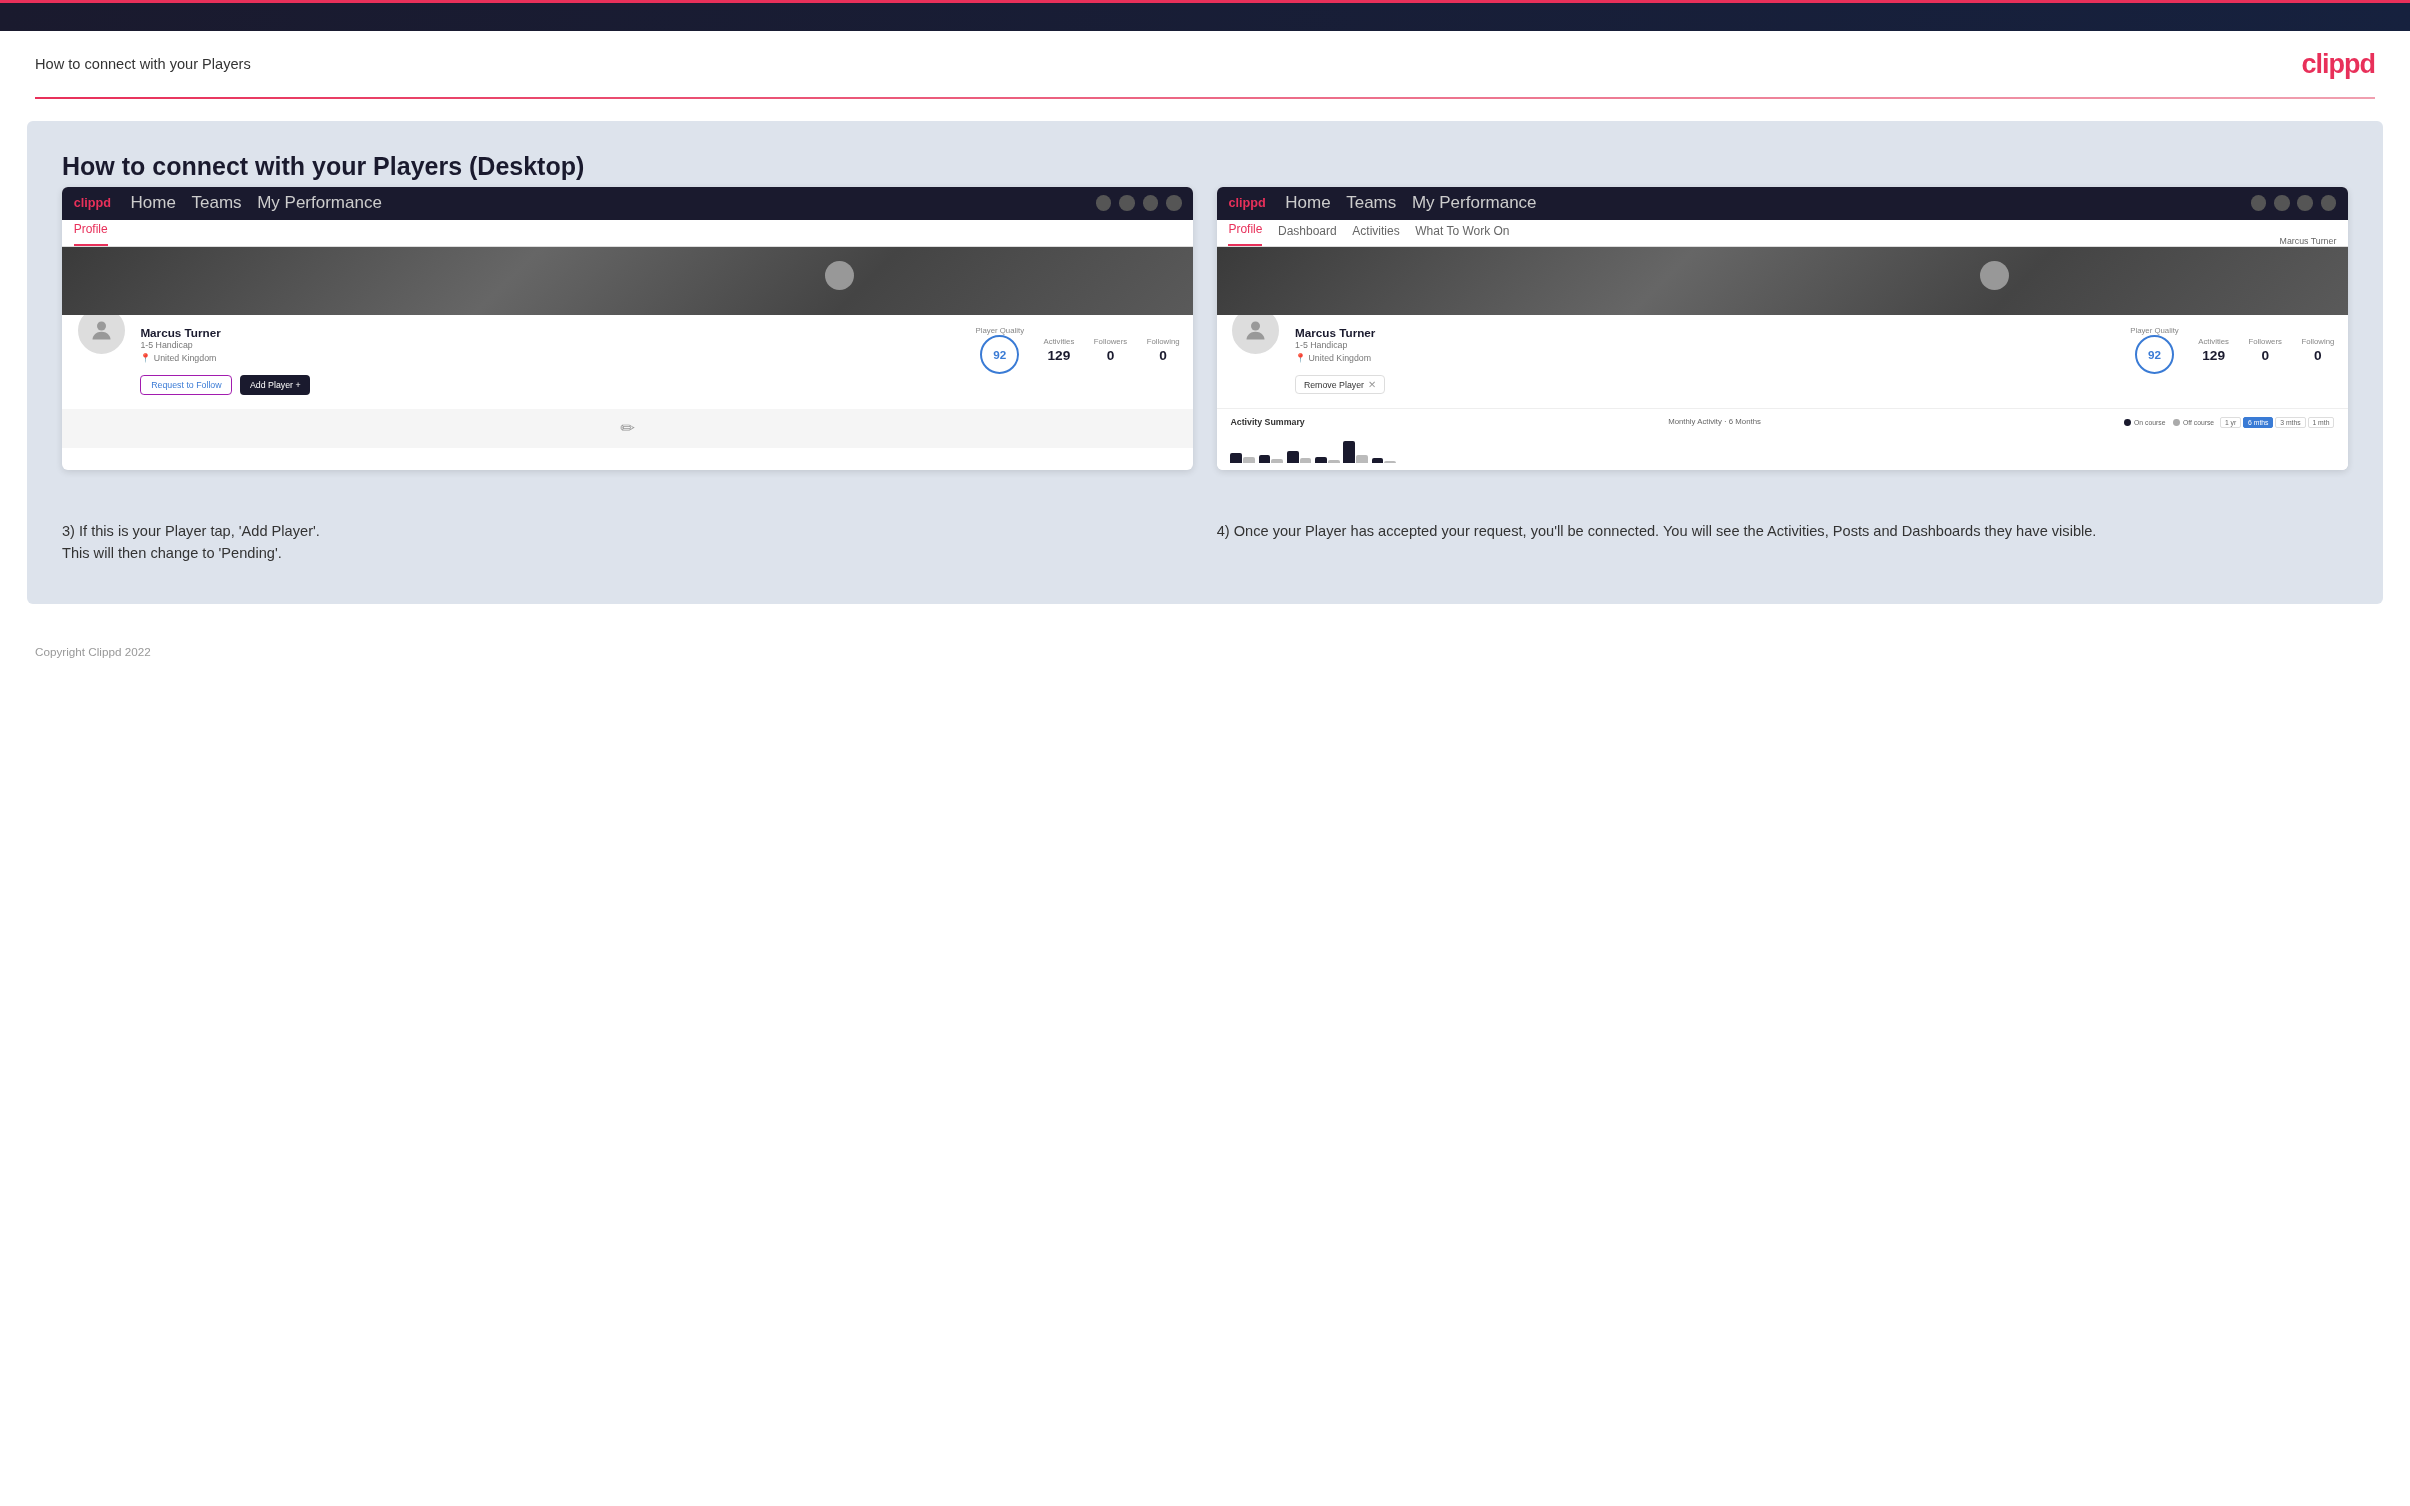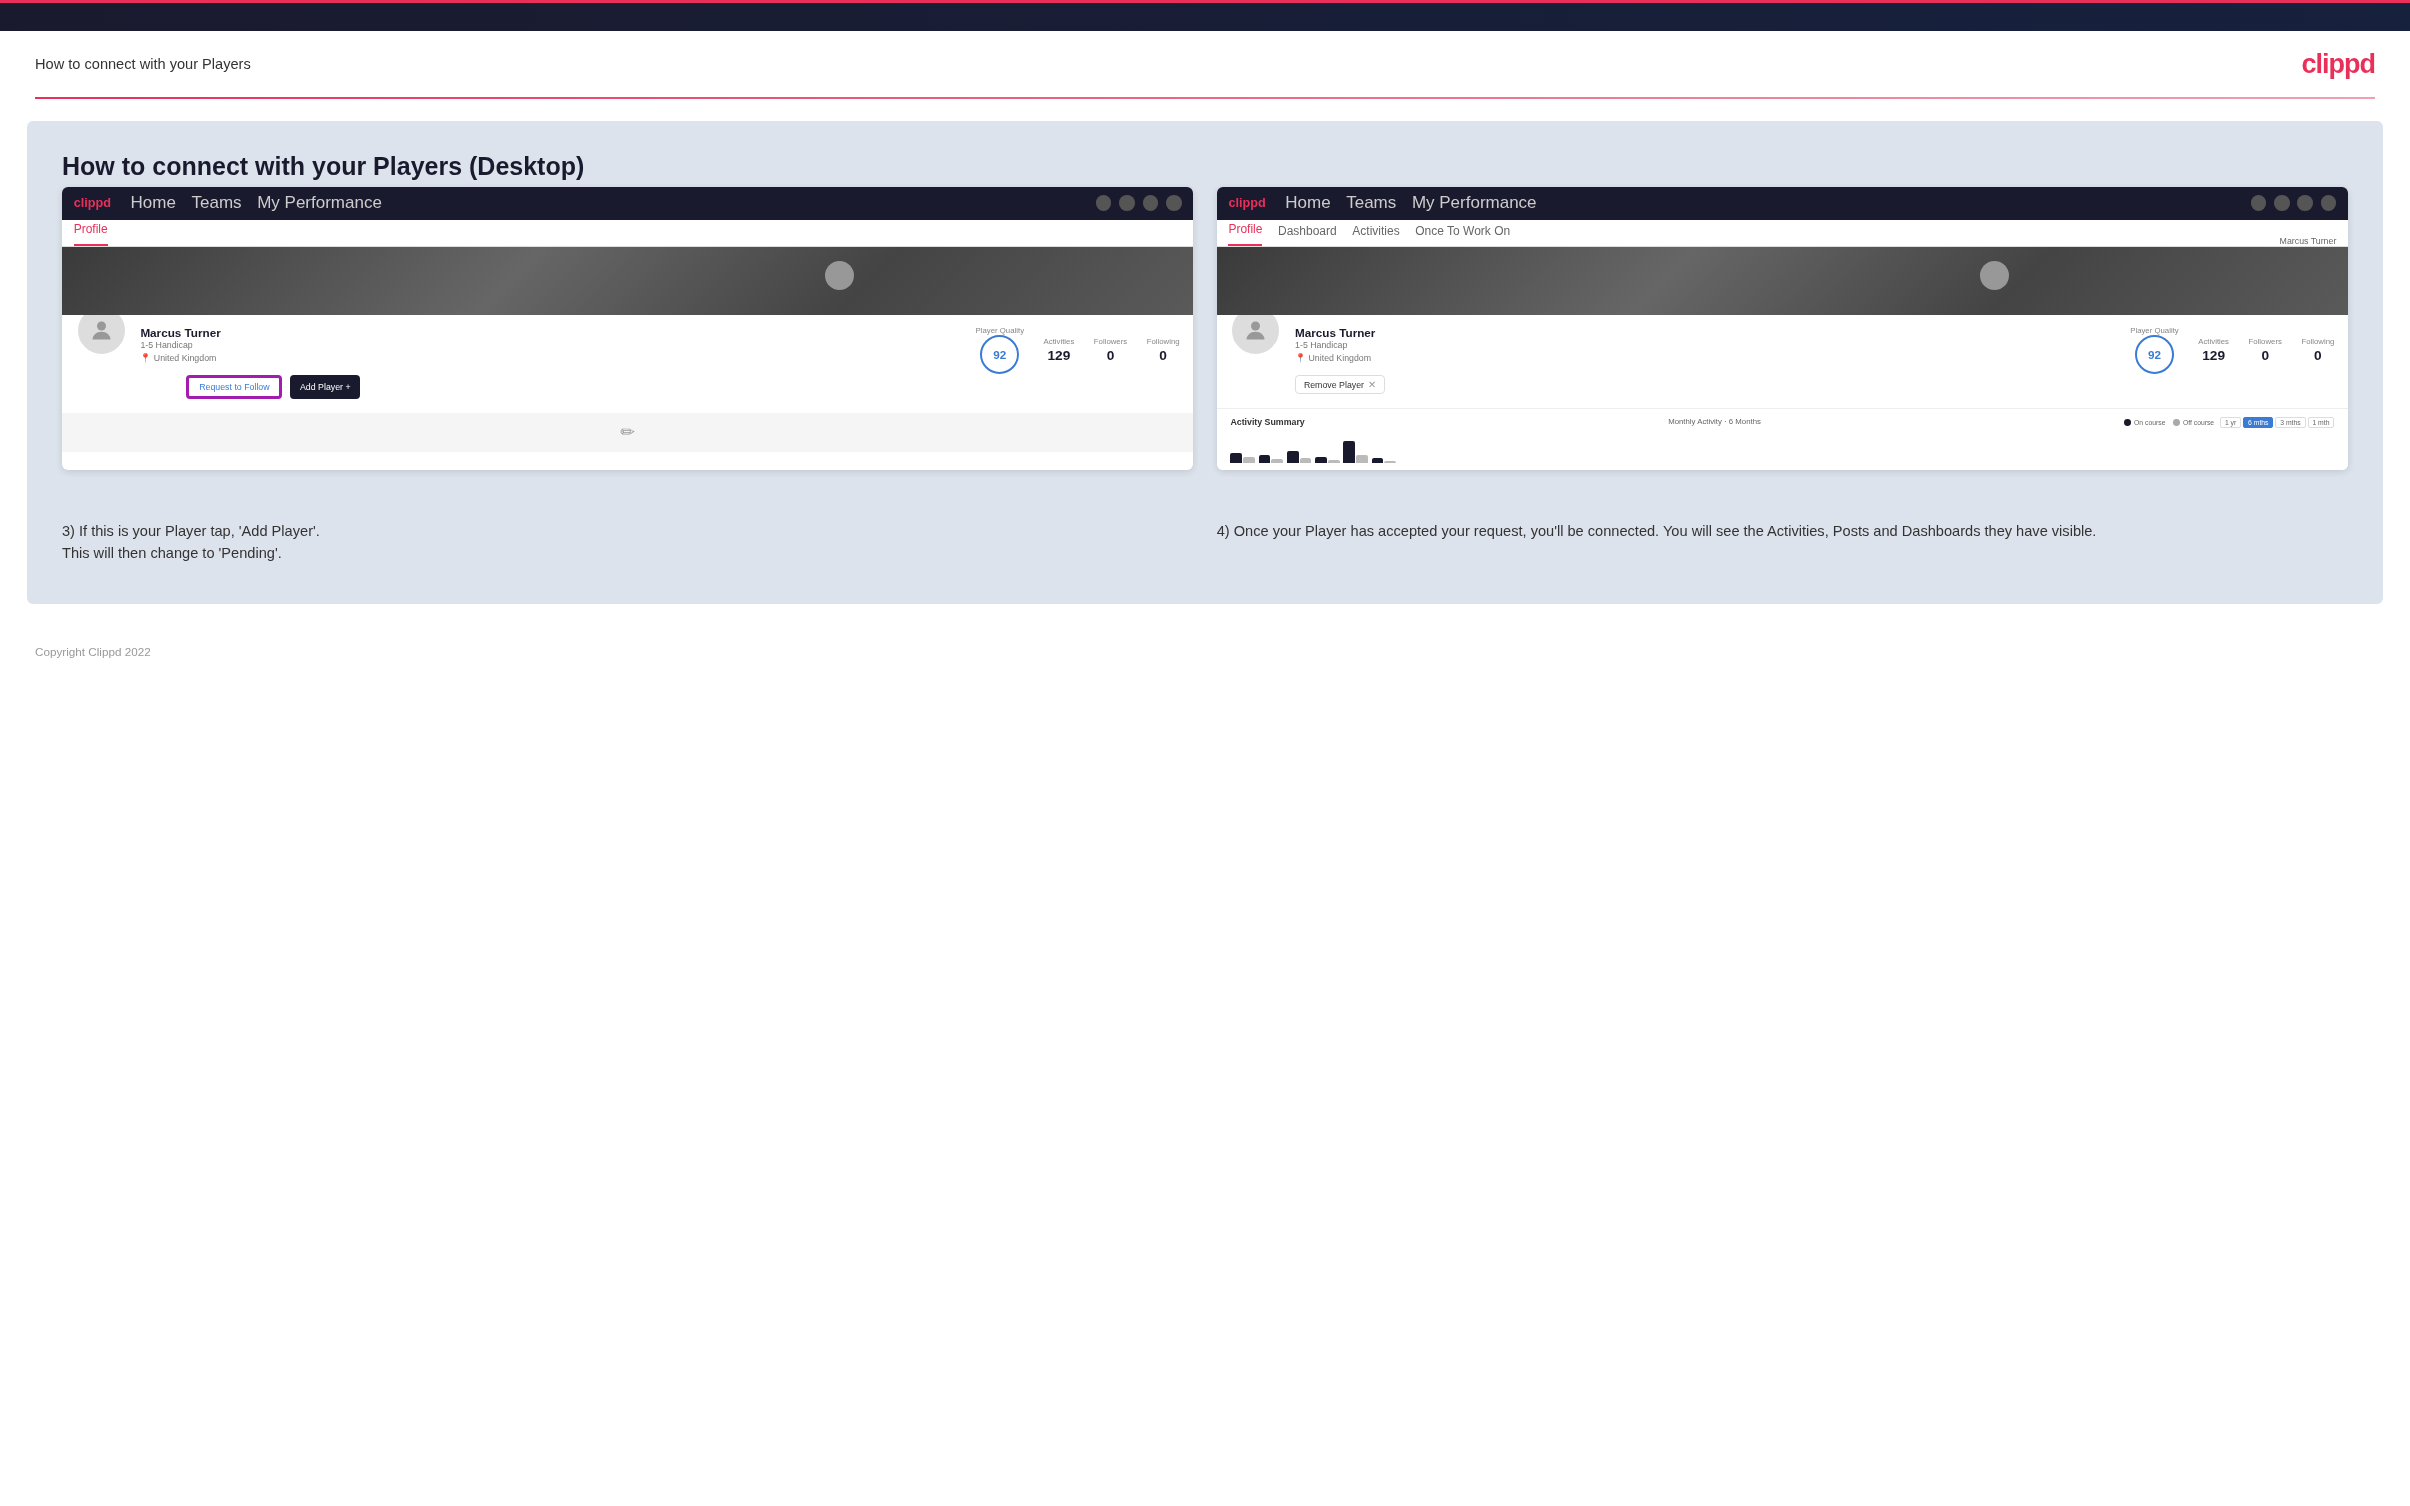--- a/index.html
+++ b/index.html
@@ -256,24 +256,23 @@
     }
 
     .mock-btn {
       padding: 3.9px 9.8px;
       font-size: 8.8px;
       border-radius: 3.9px;
       cursor: pointer;
     }
 
     .mock-btn-outline {
-      border: 3px solid #a21caf;
+      border: 1px solid #a21caf;
       color: #3a7bd5;
       background: #fff;
-      margin-left: 46px;
     }
 
     .mock-btn-primary {
       background: #1a1a2e;
       color: #fff;
       border: none;
     }
 
     .mock-remove-btn {
       display: inline-flex;
@@ -533,21 +532,21 @@
           <span class="mock-nav-icon"></span>
           <span class="mock-nav-icon"></span>
           <span class="mock-nav-icon"></span>
         </div>
       </div>
 
       <div class="mock-tabs">
         <span class="mock-tab active">Profile</span>
         <span class="mock-tab">Dashboard</span>
         <span class="mock-tab">Activities</span>
-        <span class="mock-tab">Once To Work On</span>
+        <span class="mock-tab">What To Work On</span>
         <span class="marcus-turner-dropdown">Marcus Turner</span>
       </div>
 
       <div class="mock-banner">
         <div class="mock-banner-img"></div>
         <div class="mock-banner-circle"></div>
       </div>
 
       <div class="mock-profile-section">
         <div class="mock-profile-row">

